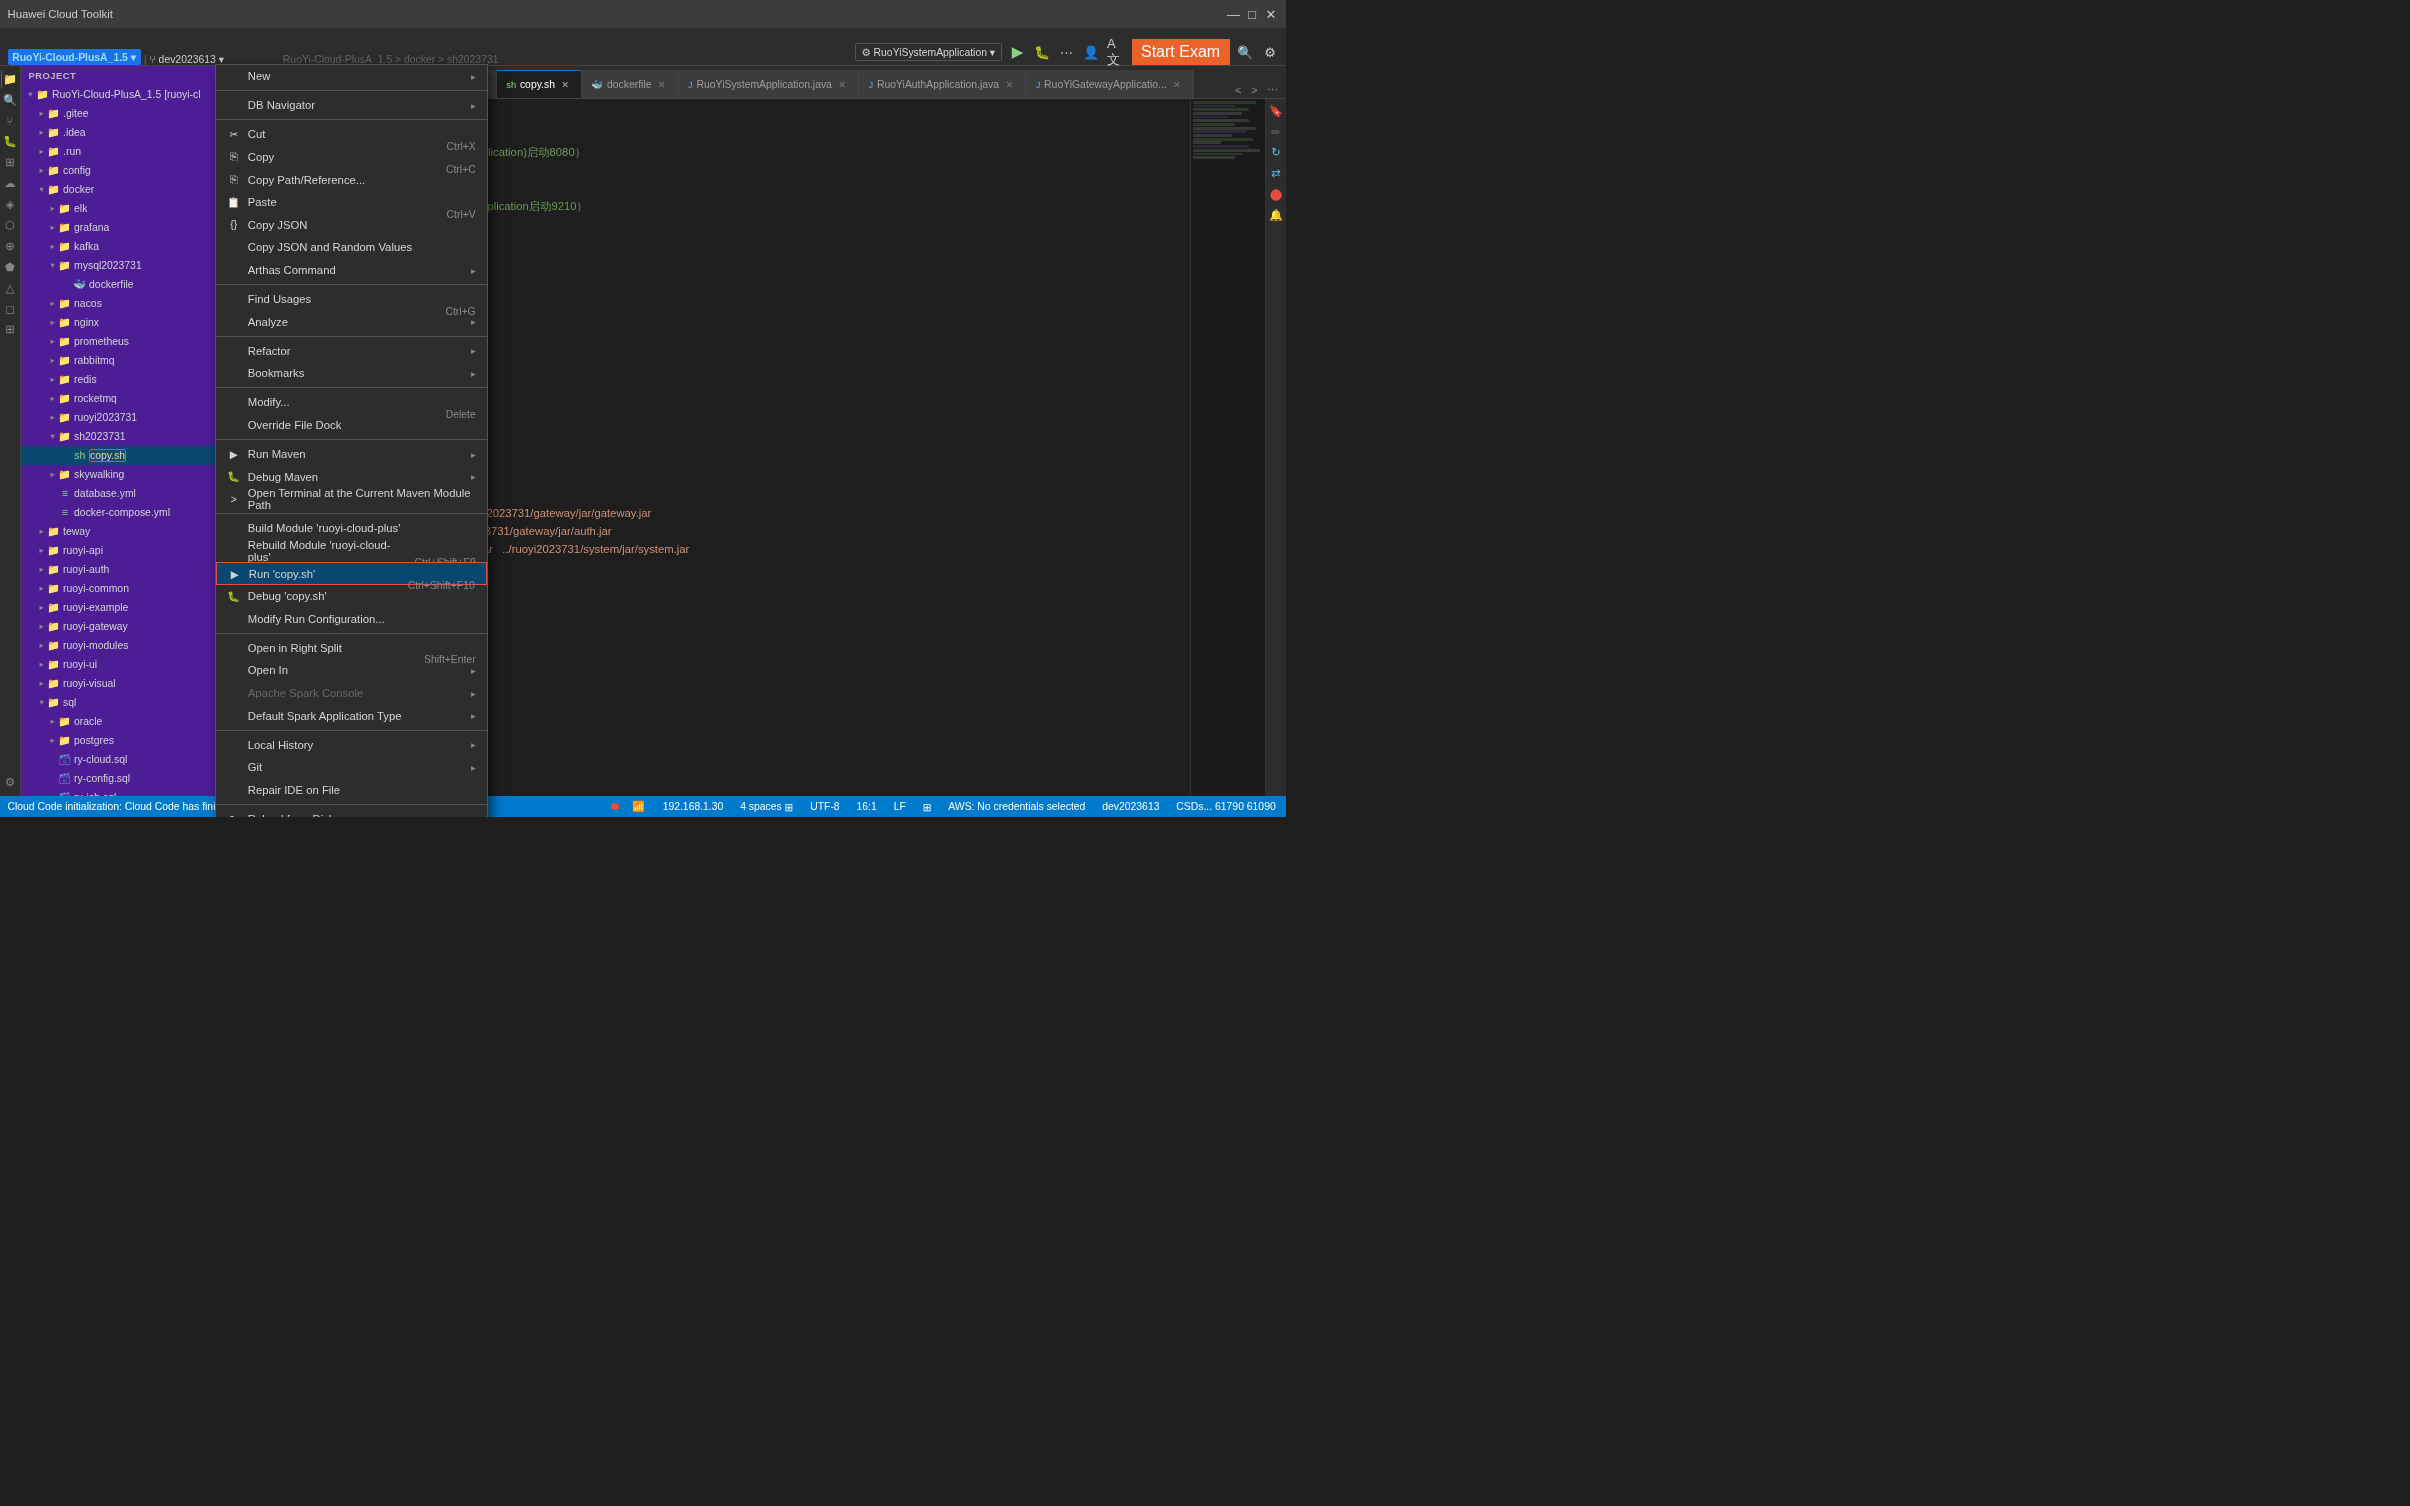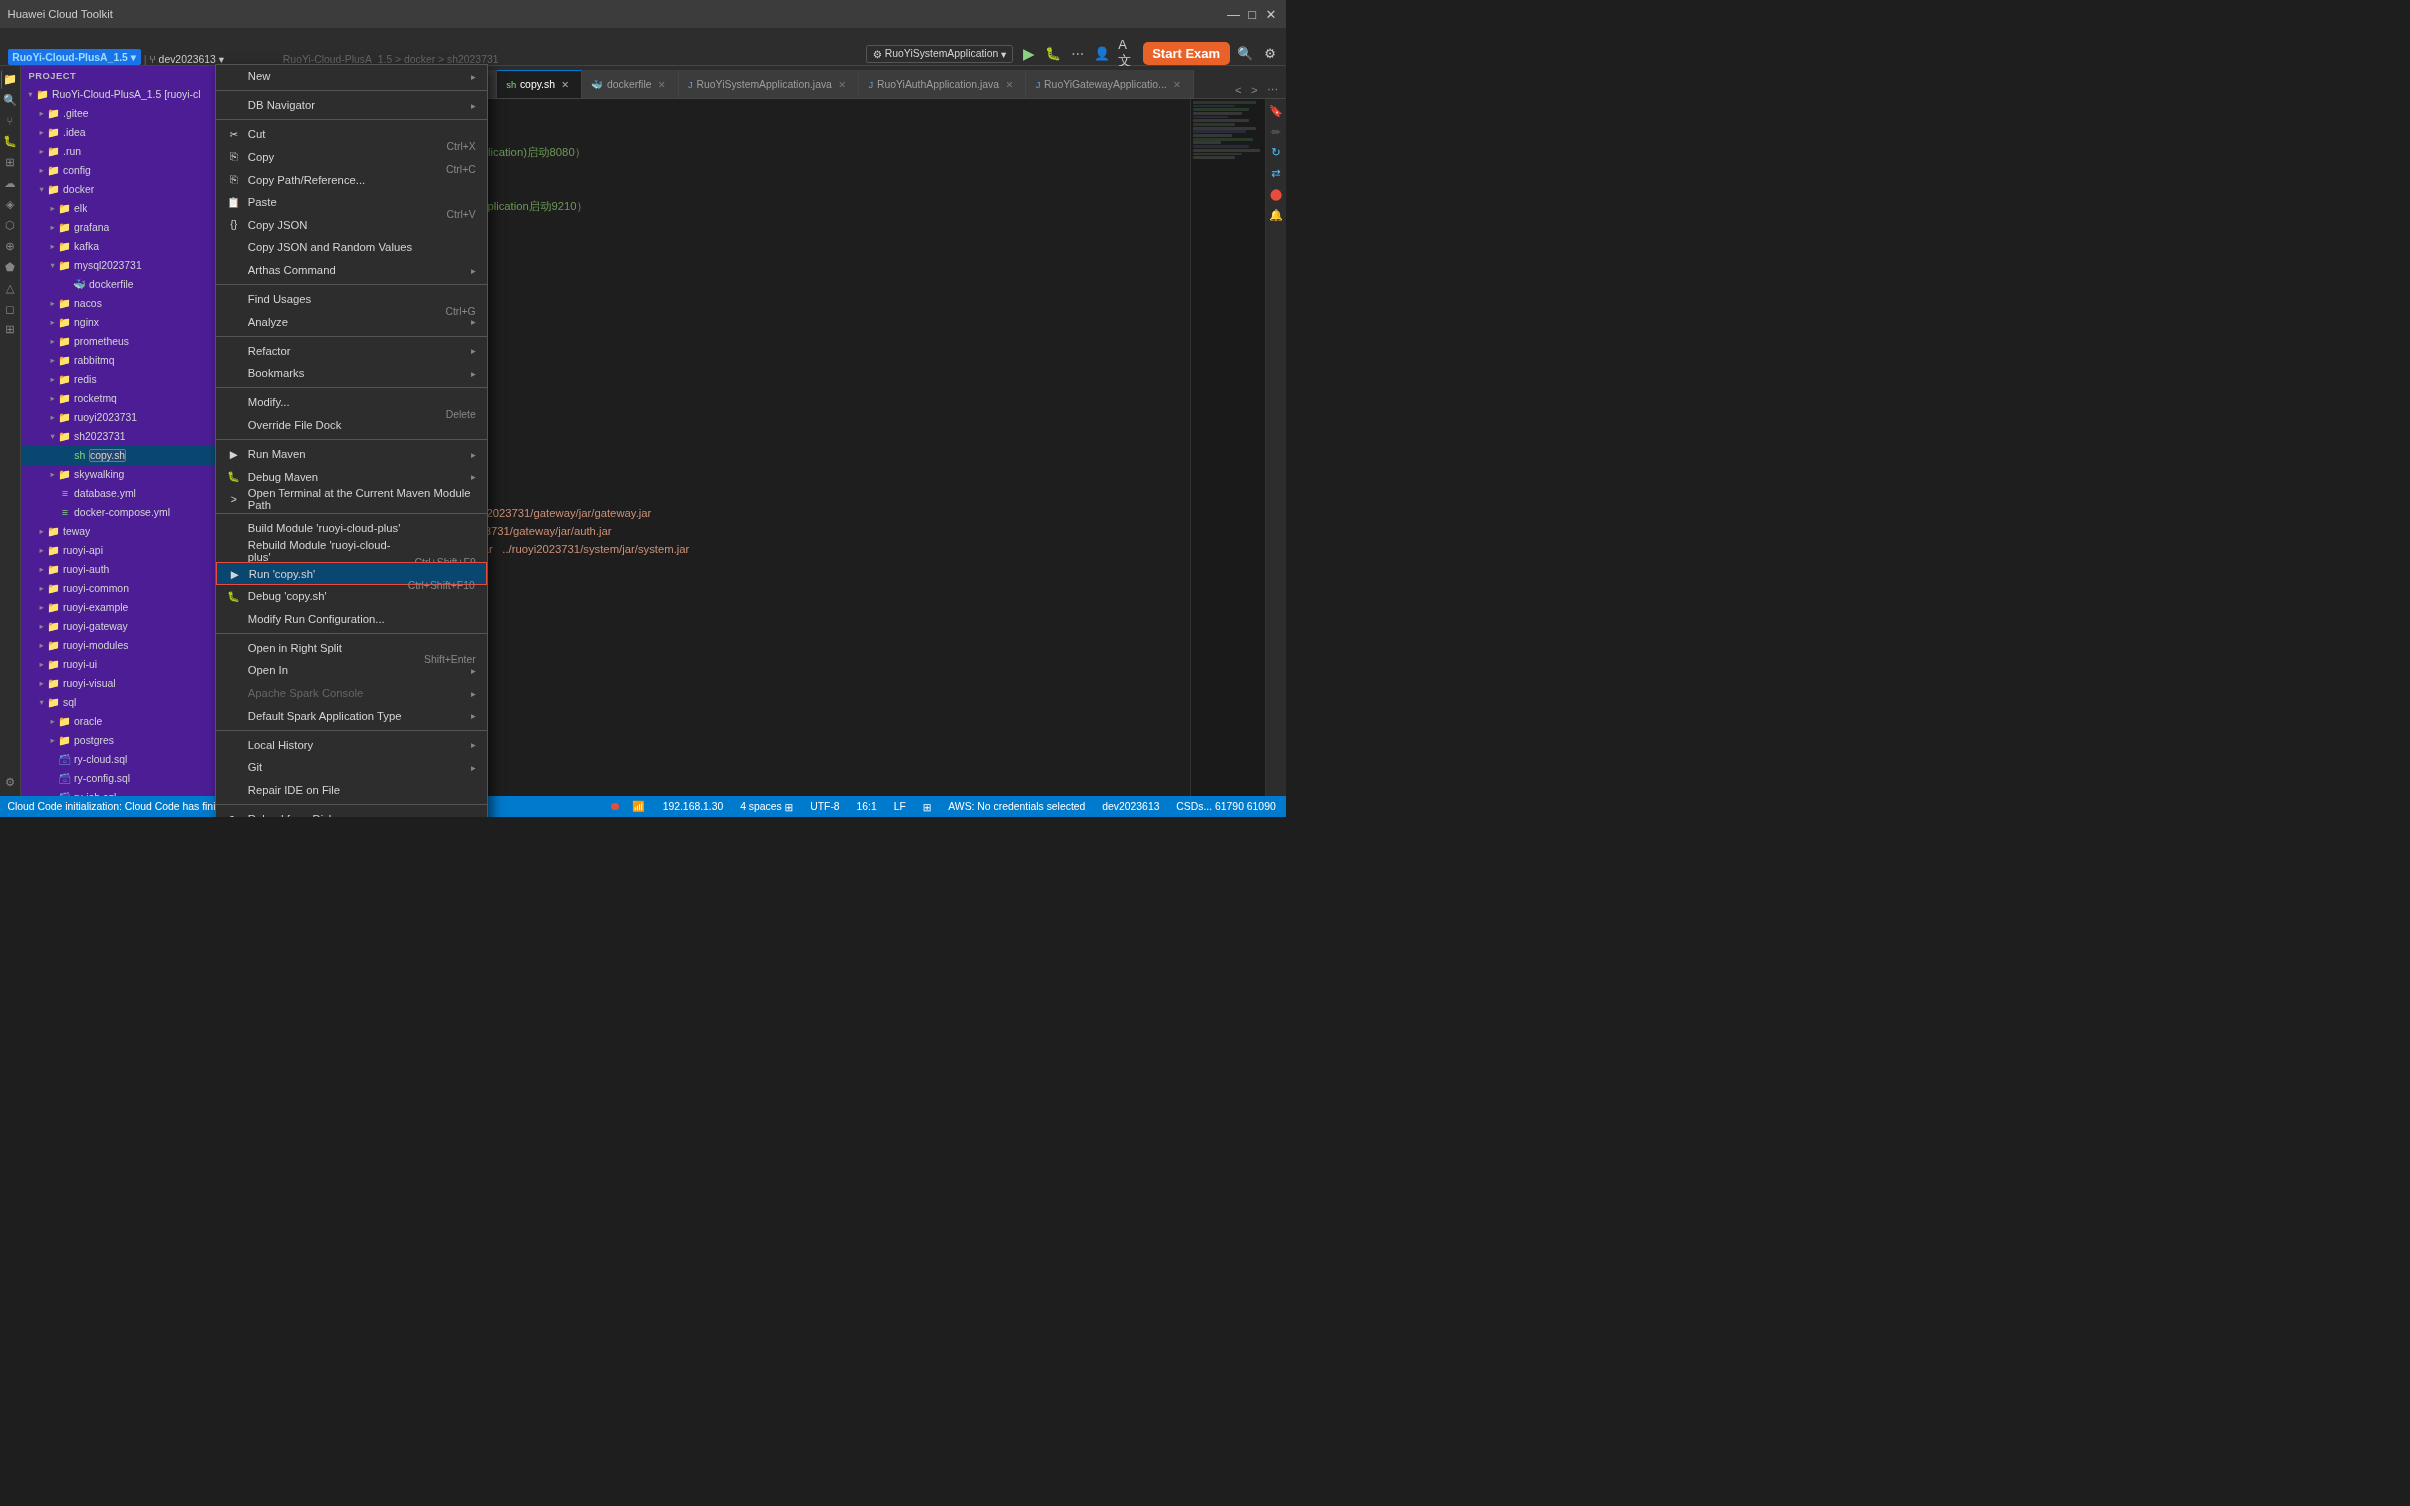--- a/index.html
+++ b/index.html
@@ -68,24 +68,24 @@
       margin-left: auto;
       display: flex;
       align-items: center;
       gap: 7.5px;
     }
     .start-exam-btn {
       background: #e8622a;
       color: white;
       border: none;
       padding: 3.8px 9.4px;
-      border-radius: 5px;
-      font-size: 13px;
+      border-radius: 0;
+      font-size: 16px;
       cursor: pointer;
-      font-weight: bold;
+      font-weight: normal;
     }
     .toolbar-icon {
       width: 17px;
       height: 17px;
       display: flex;
       align-items: center;
       justify-content: center;
       color: #ccc;
       cursor: pointer;
       font-size: 13px;

